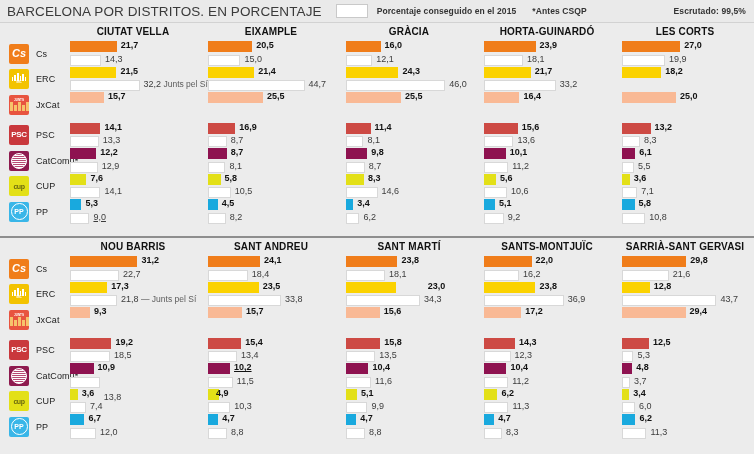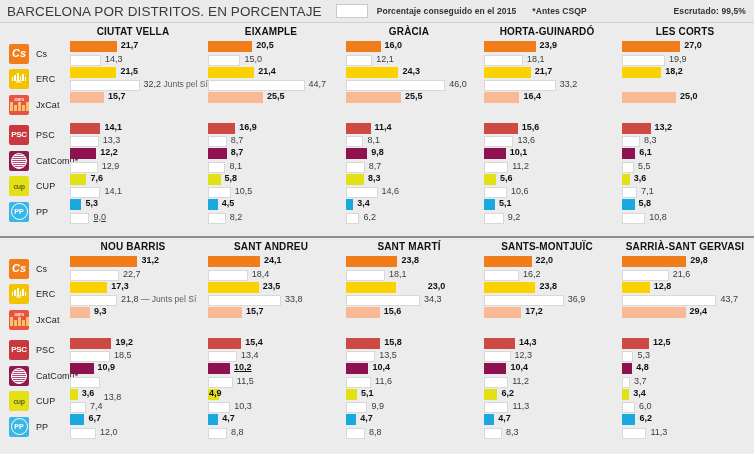--- a/index.html
+++ b/index.html
@@ -744,21 +744,21 @@
                 <span class="val now" style="left: 26.032px; text-decoration: underline;">10,2</span>
               </div>
               <div class="sub">
                 <div class="bar prev" style="width: 24.84px;"></div>
                 <span class="val prev" style="left: 28.84px;">11,5</span>
               </div>
             </div>
             <div class="row">
               <div class="bar-line">
                 <div class="bar now c-cup" style="width: 10.584px;"></div>
-                <span class="val now" style="left: 1px;">4,9</span>
+                <span class="val now" style="left: 8px;">4,9</span>
               </div>
               <div class="sub">
                 <div class="bar prev" style="width: 22.248px;"></div>
                 <span class="val prev" style="left: 26.248px;">10,3</span>
               </div>
             </div>
             <div class="row">
               <div class="bar-line">
                 <div class="bar now c-pp" style="width: 10.152px;"></div>
                 <span class="val now" style="left: 14.152px;">4,7</span>

